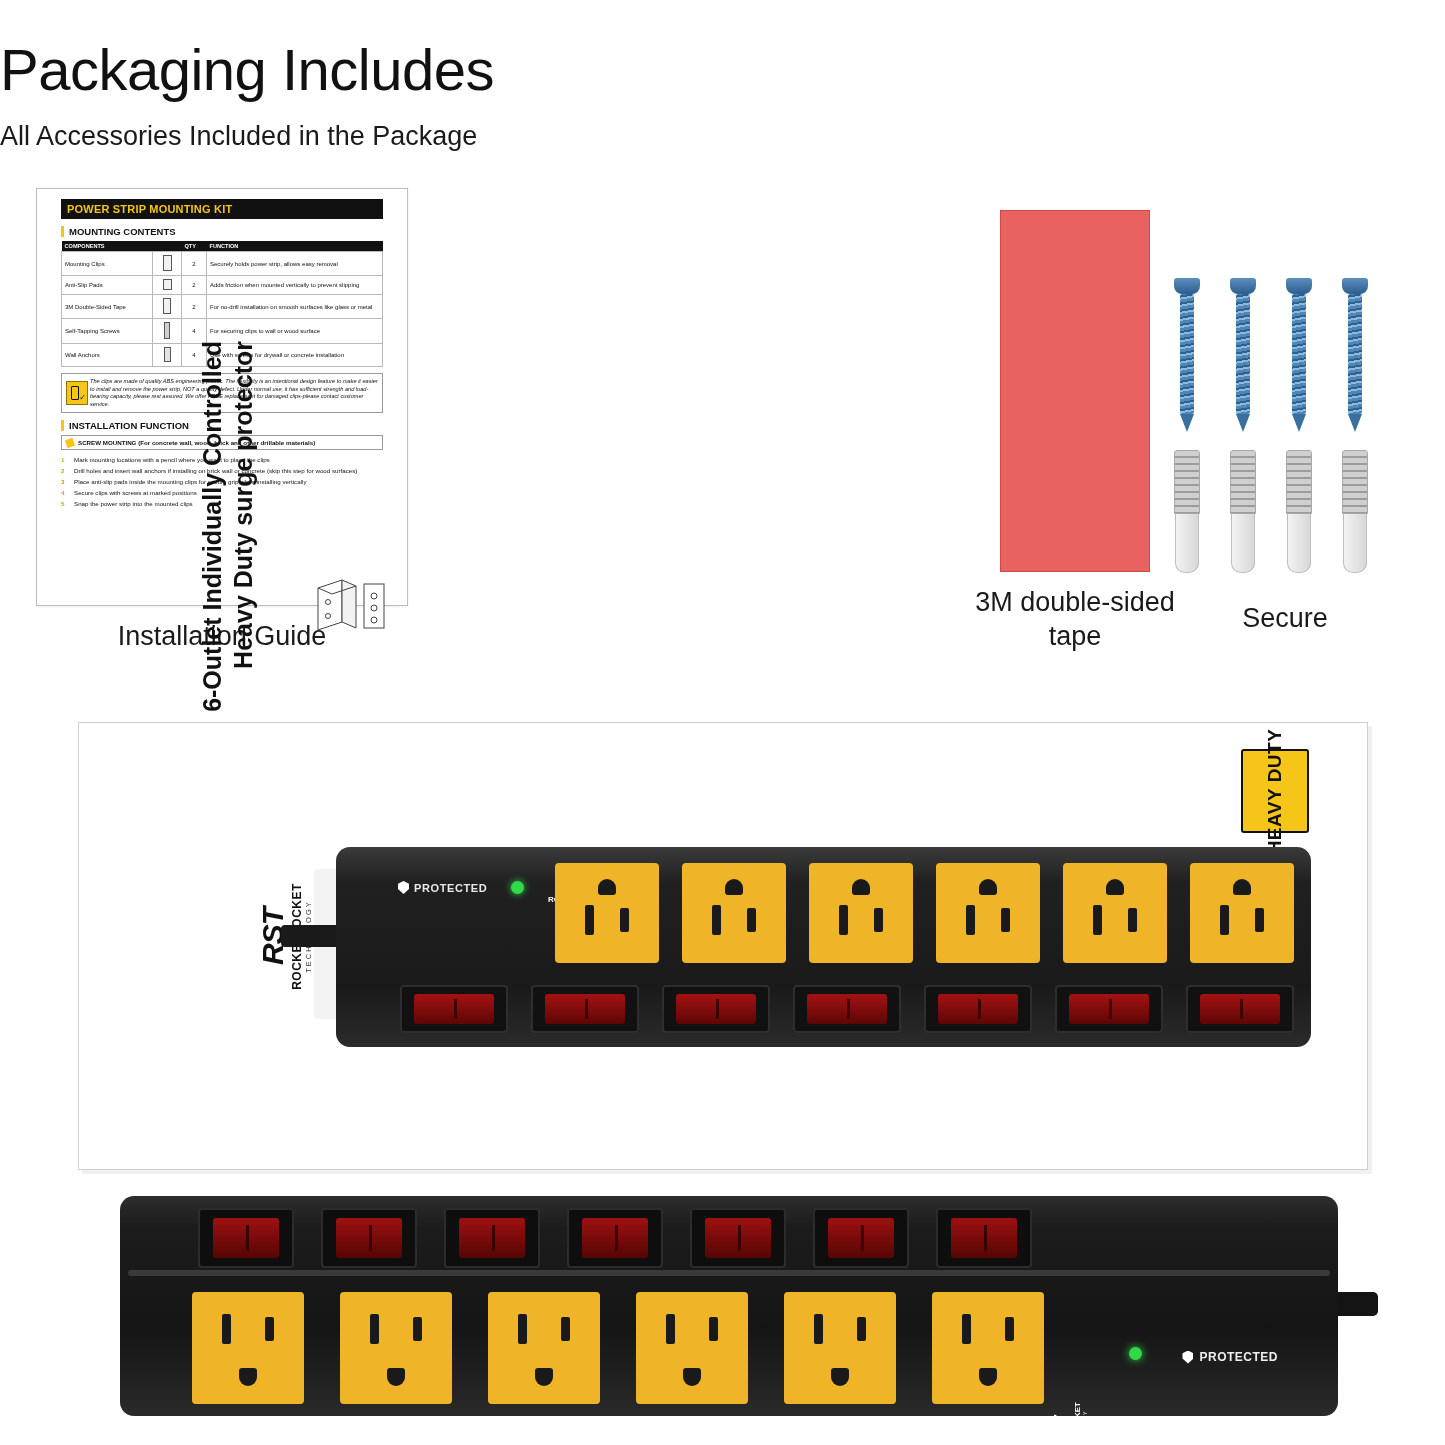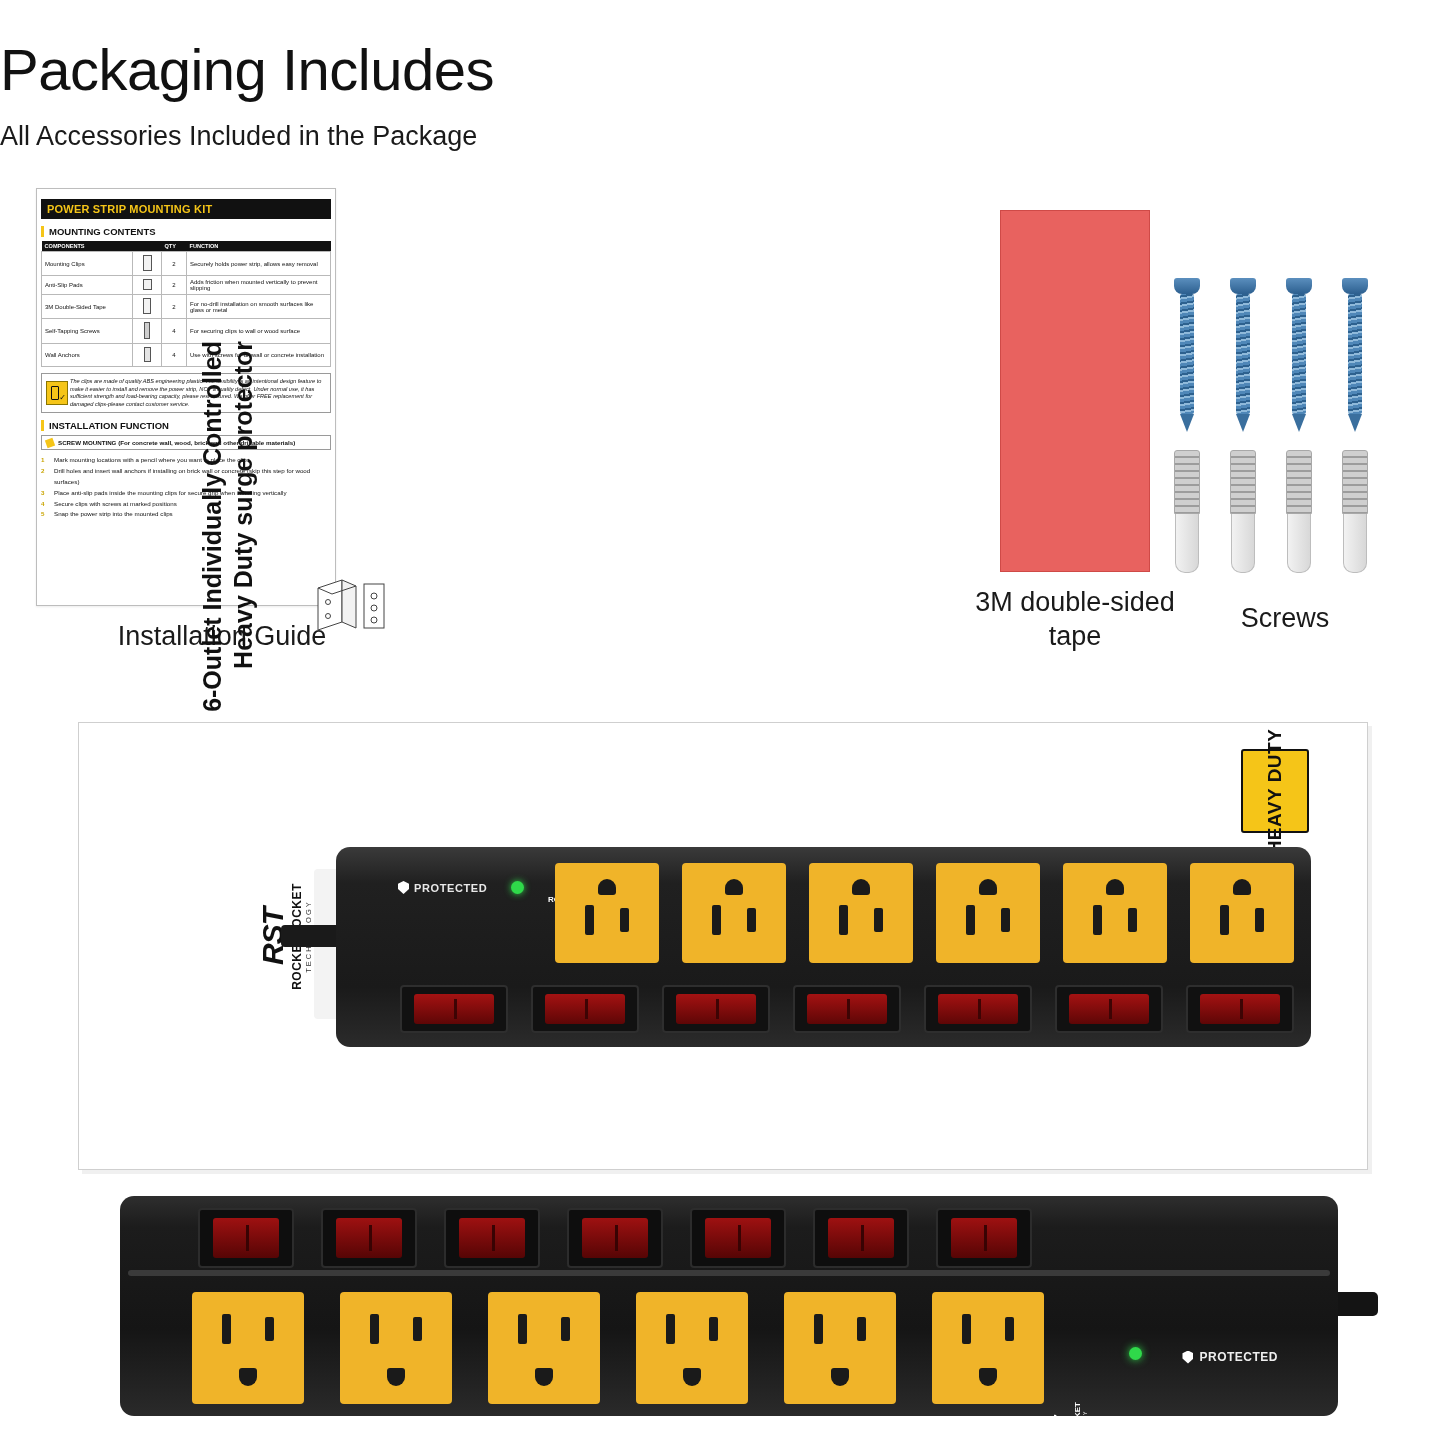--- a/index.html
+++ b/index.html
@@ -47,26 +47,26 @@
   }
   .acc-caption {
     font-size: 27px;
     color: #1a1a1a;
     line-height: 1.25;
     margin-top: 14px;
   }
 
   
   .guide-card {
-    width: 300px;
+    width: 372px;
     height: 418px;
     background: #fff;
     border: 1px solid #bdbdbd;
     box-sizing: border-box;
-    padding: 10px 4px;
+    padding: 10px 24px;
     text-align: left;
     box-shadow: 0 1px 2px rgba(0,0,0,0.08);
   }
   .guide-title {
     background: #111;
     color: #fff;
     font-size: 11px;
     font-weight: bold;
     padding: 4px 6px;
     letter-spacing: 0.2px;
@@ -768,21 +768,21 @@
         </div>
       <div class="anchor" style="left:116px; top:262px;">
           <div class="atop"></div>
           <div class="abot"></div>
         </div>
       <div class="anchor" style="left:172px; top:262px;">
           <div class="atop"></div>
           <div class="abot"></div>
         </div>
     </div>
-    <div class="acc-caption">Screws</div>
+    <div class="acc-caption">Secure</div>
   </div>
 </div>
 
 <div class="product-panel">
 
   <div class="vert-label">
     <div>6-Outlet Individually Controlled</div>
     <div>Heavy Duty surge protector</div>
   </div>
 

